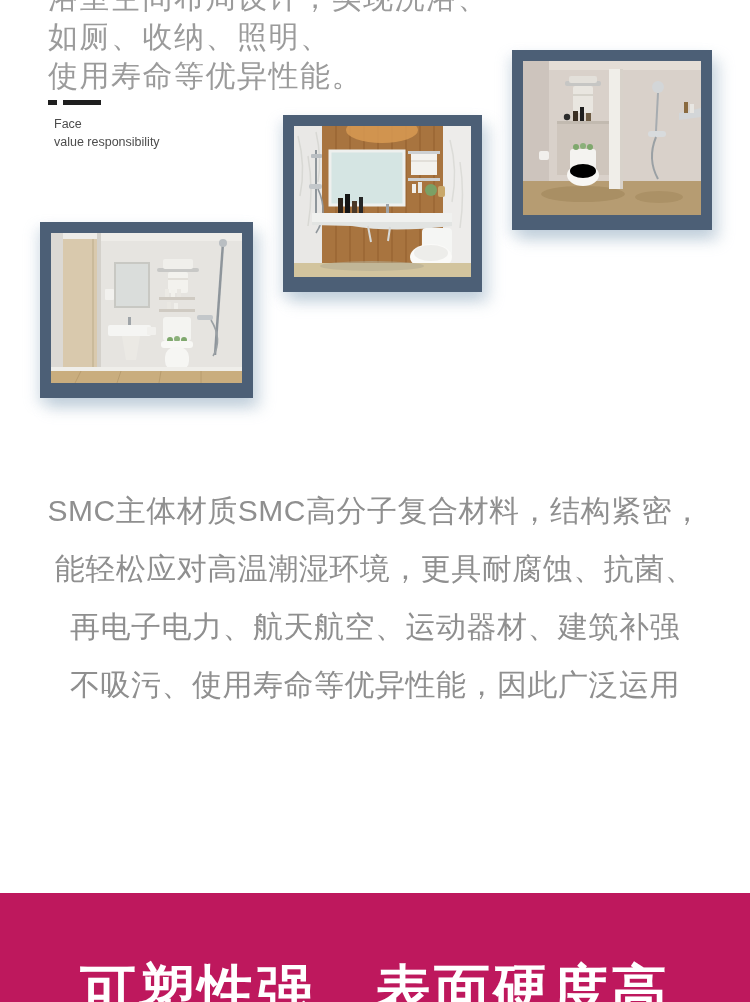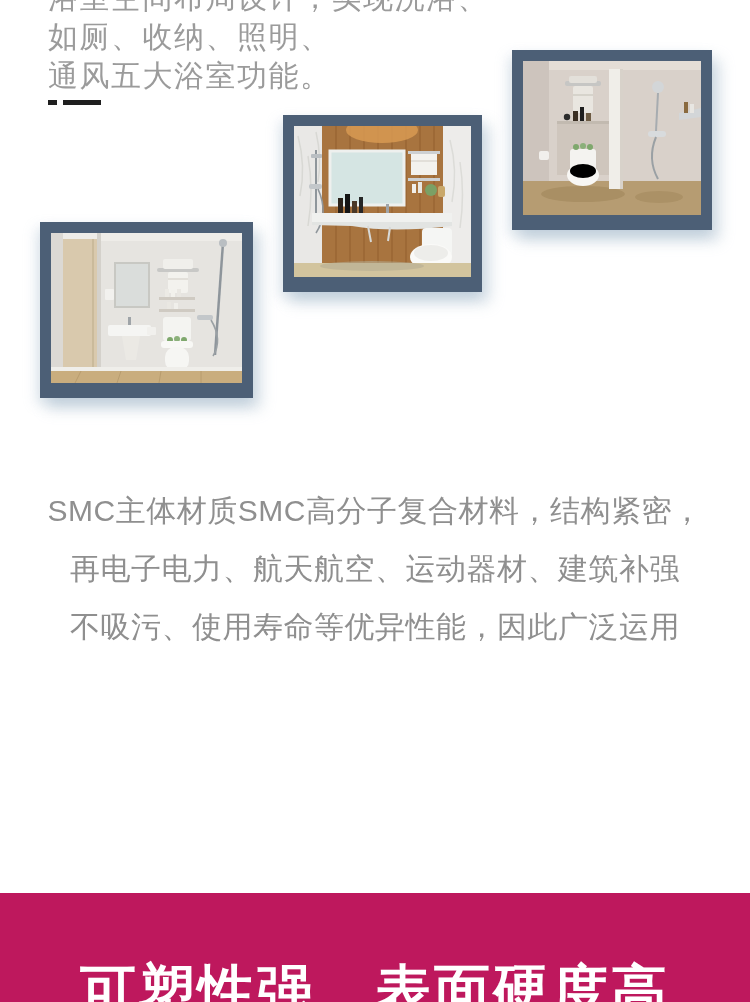--- a/index.html
+++ b/index.html
@@ -59,27 +59,31 @@
   }
 </style>
 </head>
 <body>
 
 <div class="page">
 
   <div class="hero-heading">
     <div>浴室空间布局设计，实现洗浴、</div>
     <div>如厕、收纳、照明、</div>
-    <div>通风五大浴室功能。</div>
+    <div>使用寿命等优异性能。</div>
   </div>
 
   <div class="dash-row">
     <span class="dash short"></span><span class="dash long"></span>
   </div>
 
+  <div class="tagline">
+    <div>Face</div>
+    <div>value responsibility</div>
+  </div>
 
   <figure class="photo-frame frame-right">
     <svg viewBox="0 0 178 154" preserveAspectRatio="none">
       <rect width="178" height="154" fill="#d9d1ca"></rect>
       <rect width="178" height="9" fill="#e4ddd6"></rect>
       <rect x="0" y="0" width="26" height="154" fill="#cdc4bd"></rect>
       <rect x="0" y="120" width="178" height="34" fill="#b69c72"></rect>
       <ellipse cx="60" cy="133" rx="42" ry="8" fill="#a98f64"></ellipse>
       <ellipse cx="136" cy="136" rx="24" ry="6" fill="#ab9166"></ellipse>
       <rect x="34" y="62" width="52" height="52" fill="#cfc6bd"></rect>
@@ -200,20 +204,21 @@
         <line x1="30" y1="138" x2="24" y2="150"></line>
           <line x1="70" y1="138" x2="66" y2="150"></line>
         <line x1="110" y1="138" x2="108" y2="150"></line>
           <line x1="150" y1="138" x2="150" y2="150"></line>
       </g>
     </svg>
   </figure>
 
   <div class="smc-text">
     <div>SMC主体材质SMC高分子复合材料，结构紧密，</div>
+    <div>能轻松应对高温潮湿环境，更具耐腐蚀、抗菌、</div>
     <div>再电子电力、航天航空、运动器材、建筑补强</div>
     <div>不吸污、使用寿命等优异性能，因此广泛运用</div>
   </div>
 
   <section class="banner">
     <div class="banner-title">可塑性强，表面硬度高</div>
   </section>
 
 </div>
 

